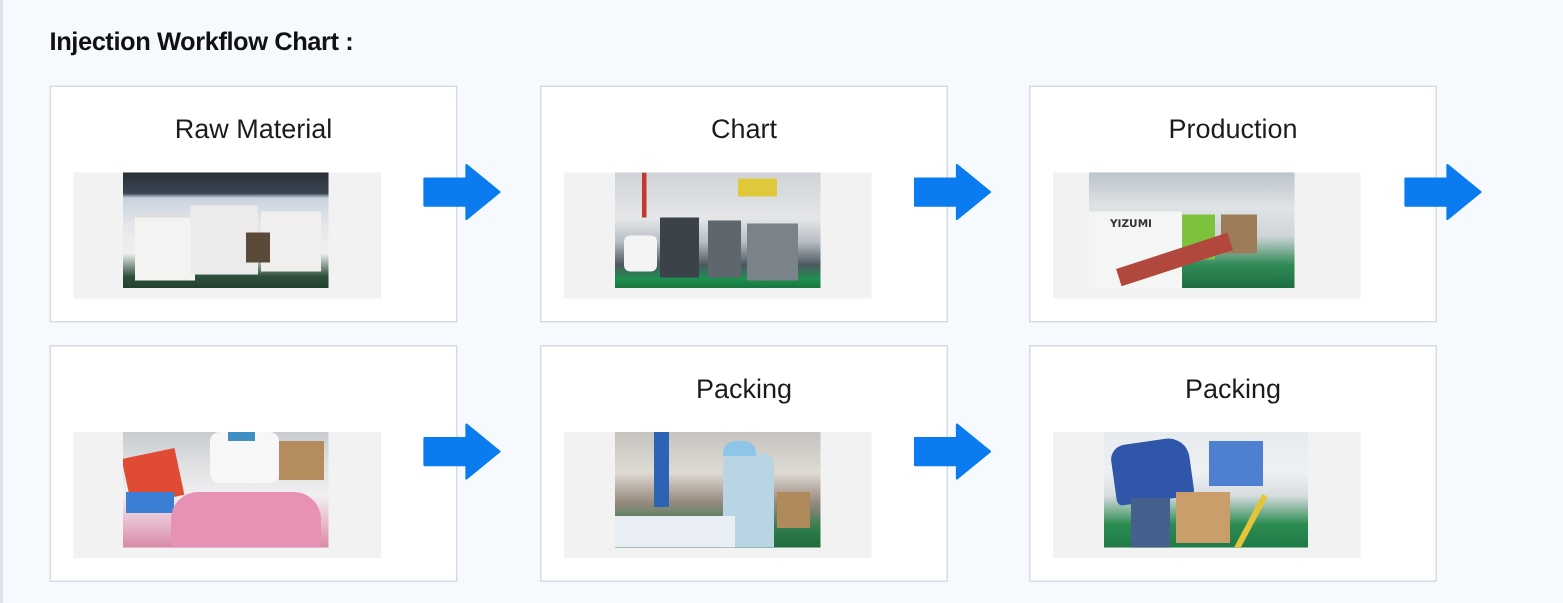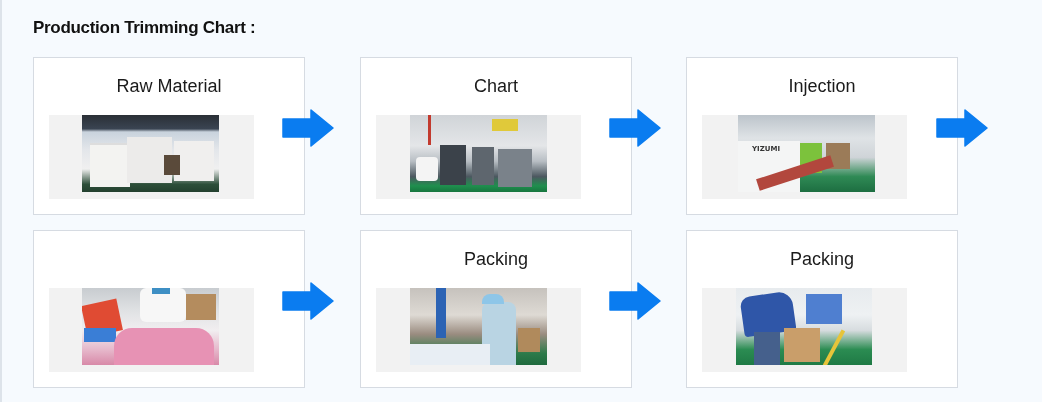--- a/index.html
+++ b/index.html
@@ -53,21 +53,21 @@
     .ph-mix { left: 34px; width: 137px;
       background: linear-gradient(180deg, #d0d4d8 0%, #e4e6e8 40%, #b8bec4 60%, #4c5860 80%, #1f8f4e 92%, #17763f 100%);
     }
     .ph-mix .m1 { position:absolute; left:30px; top:30px; width:26px; height:40px; background:#3b424a; }
     .ph-mix .m2 { position:absolute; left:62px; top:32px; width:22px; height:38px; background:#5e666e; }
     .ph-mix .m3 { position:absolute; left:88px; top:34px; width:34px; height:38px; background:#7a828a; }
     .ph-mix .bag { position:absolute; left:6px; top:42px; width:22px; height:24px; background:#f4f4f4; border-radius:4px; }
     .ph-mix .sign { position:absolute; left:82px; top:4px; width:26px; height:12px; background:#e0c93a; }
     .ph-mix .redbar { position:absolute; left:18px; top:0; width:3px; height:30px; background:#c23a2e; }
 
-    .ph-inj { left: 36px; width: 137px;
+    .ph-inj { left: 24px; width: 137px;
       background: linear-gradient(180deg, #bcc4cb 0%, #dfe3e6 30%, #cfd4d8 55%, #2f8a55 80%, #1d6e41 100%);
     }
     .ph-inj .mach { position:absolute; left:0; top:26px; width:62px; height:51px; background:#f4f5f5; }
     .ph-inj .logo { position:absolute; left:14px; top:30px; font-size:7px; font-weight:bold; color:#333; font-family:"DejaVu Sans", sans-serif; }
     .ph-inj .green { position:absolute; left:62px; top:28px; width:22px; height:30px; background:#7cc23c; }
     .ph-inj .conv { position:absolute; left:18px; top:52px; width:78px; height:12px; background:#b2473d; transform: rotate(-18deg); }
     .ph-inj .boxes { position:absolute; left:88px; top:28px; width:24px; height:26px; background:#9b7b58; }
 
     .ph-trim { left: 33px; width: 137px;
       background: linear-gradient(180deg, #c8ccd0 0%, #e0e2e4 30%, #f1eef0 55%, #e6b8cb 80%, #d889a8 100%);
@@ -95,21 +95,21 @@
     .ph-pack2 .jeans { position:absolute; left:18px; top:44px; width:26px; height:33px; background:#45608c; }
     .ph-pack2 .box1 { position:absolute; left:48px; top:40px; width:36px; height:34px; background:#c99e6a; }
     .ph-pack2 .crates { position:absolute; left:70px; top:6px; width:36px; height:30px; background:#4f7fd0; }
     .ph-pack2 .line { position:absolute; left:96px; top:40px; width:4px; height:40px; background:#e6c43a; transform: rotate(28deg); }
   </style>
 </head>
 <body>
 
 <div class="left-edge"></div>
 
-<div class="section-title">Production Trimming Chart :</div>
+<div class="section-title">Injection Workflow Chart :</div>
 
 <div class="card" style="left:33px; top:57px;">
   <div class="card-title">Raw Material</div>
   <div class="photo-frame">
     <div class="photo ph-raw">
       <div class="b1"></div>
         <div class="b2"></div>
         <div class="b3"></div>
         <div class="crate"></div>
     </div>
@@ -136,21 +136,21 @@
   </div>
 </div>
 
 <div class="arrow" style="left:609px; top:109px;">
   <svg width="52" height="38" viewBox="0 0 52 38">
       <path d="M1 10 H29 V1 L51 19 L29 37 V28 H1 Z" fill="#0a7cf0" stroke="#0a7cf0" stroke-linejoin="round" stroke-width="1.5"></path>
     </svg>
 </div>
 
 <div class="card" style="left:686px; top:57px;">
-  <div class="card-title">Injection</div>
+  <div class="card-title">Production</div>
   <div class="photo-frame">
     <div class="photo ph-inj">
       <div class="mach"></div>
         <div class="logo">YIZUMI</div>
         <div class="green"></div>
         <div class="boxes"></div>
         <div class="conv"></div>
     </div>
   </div>
 </div>

